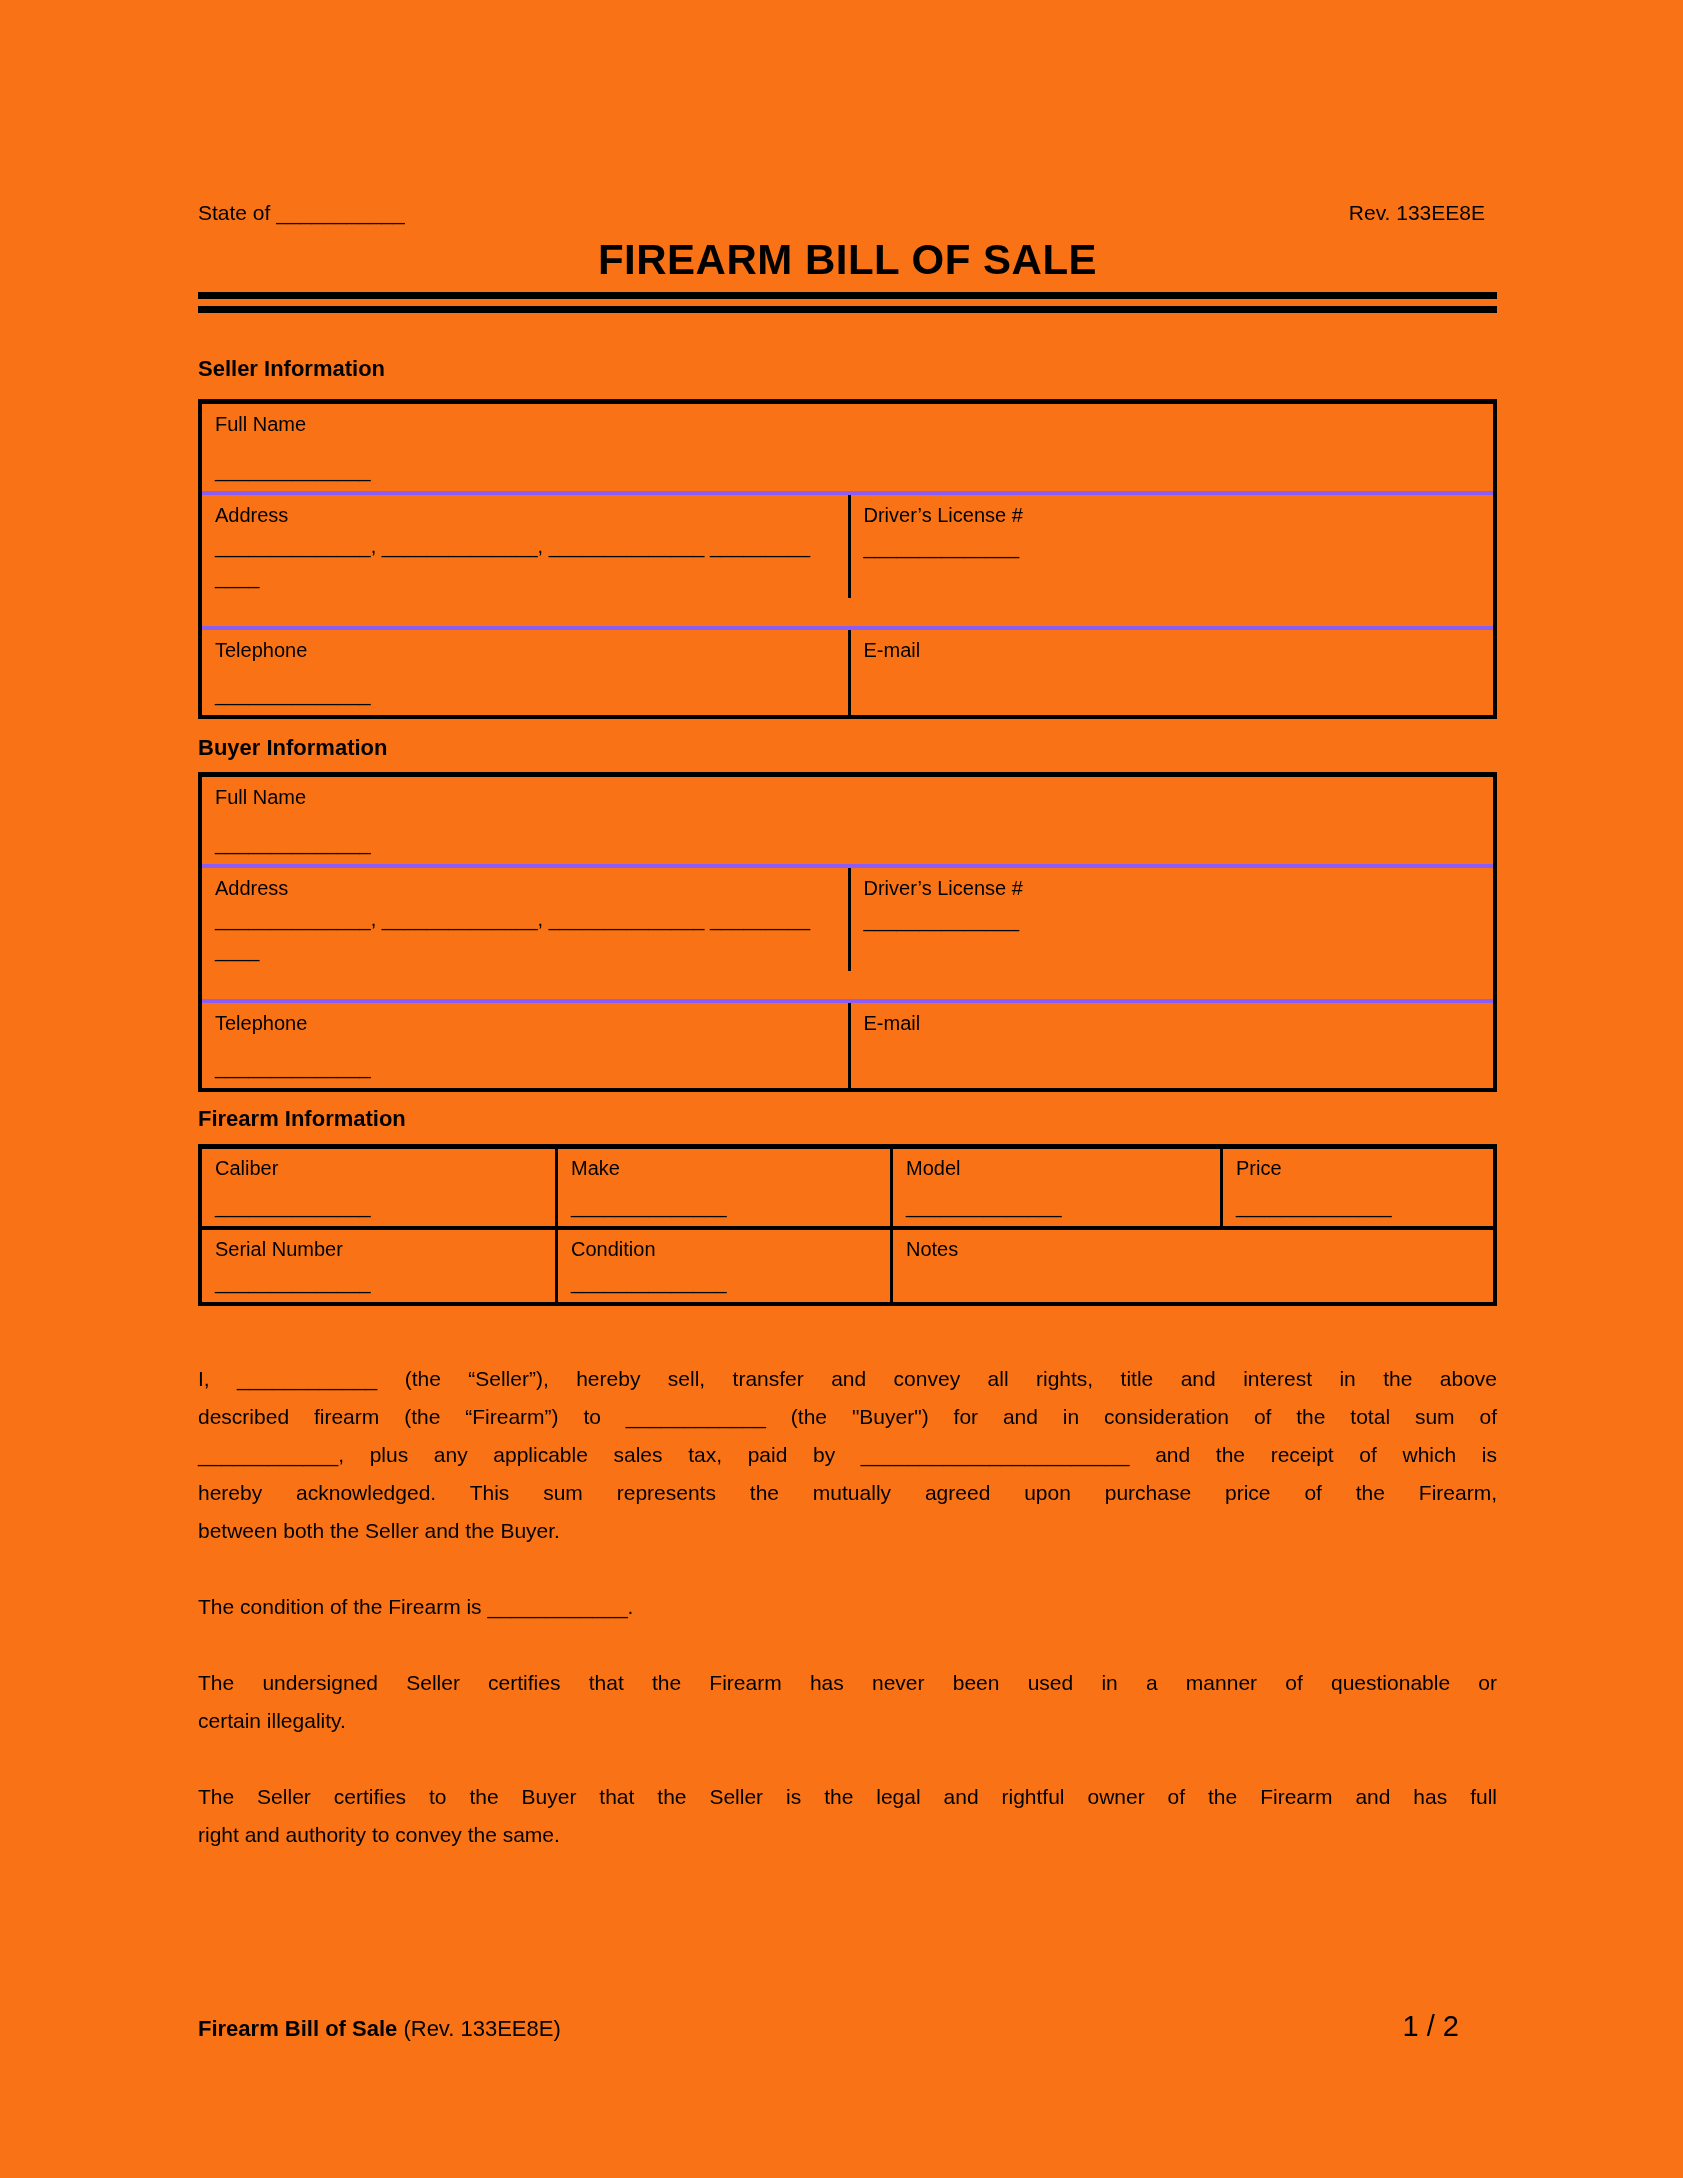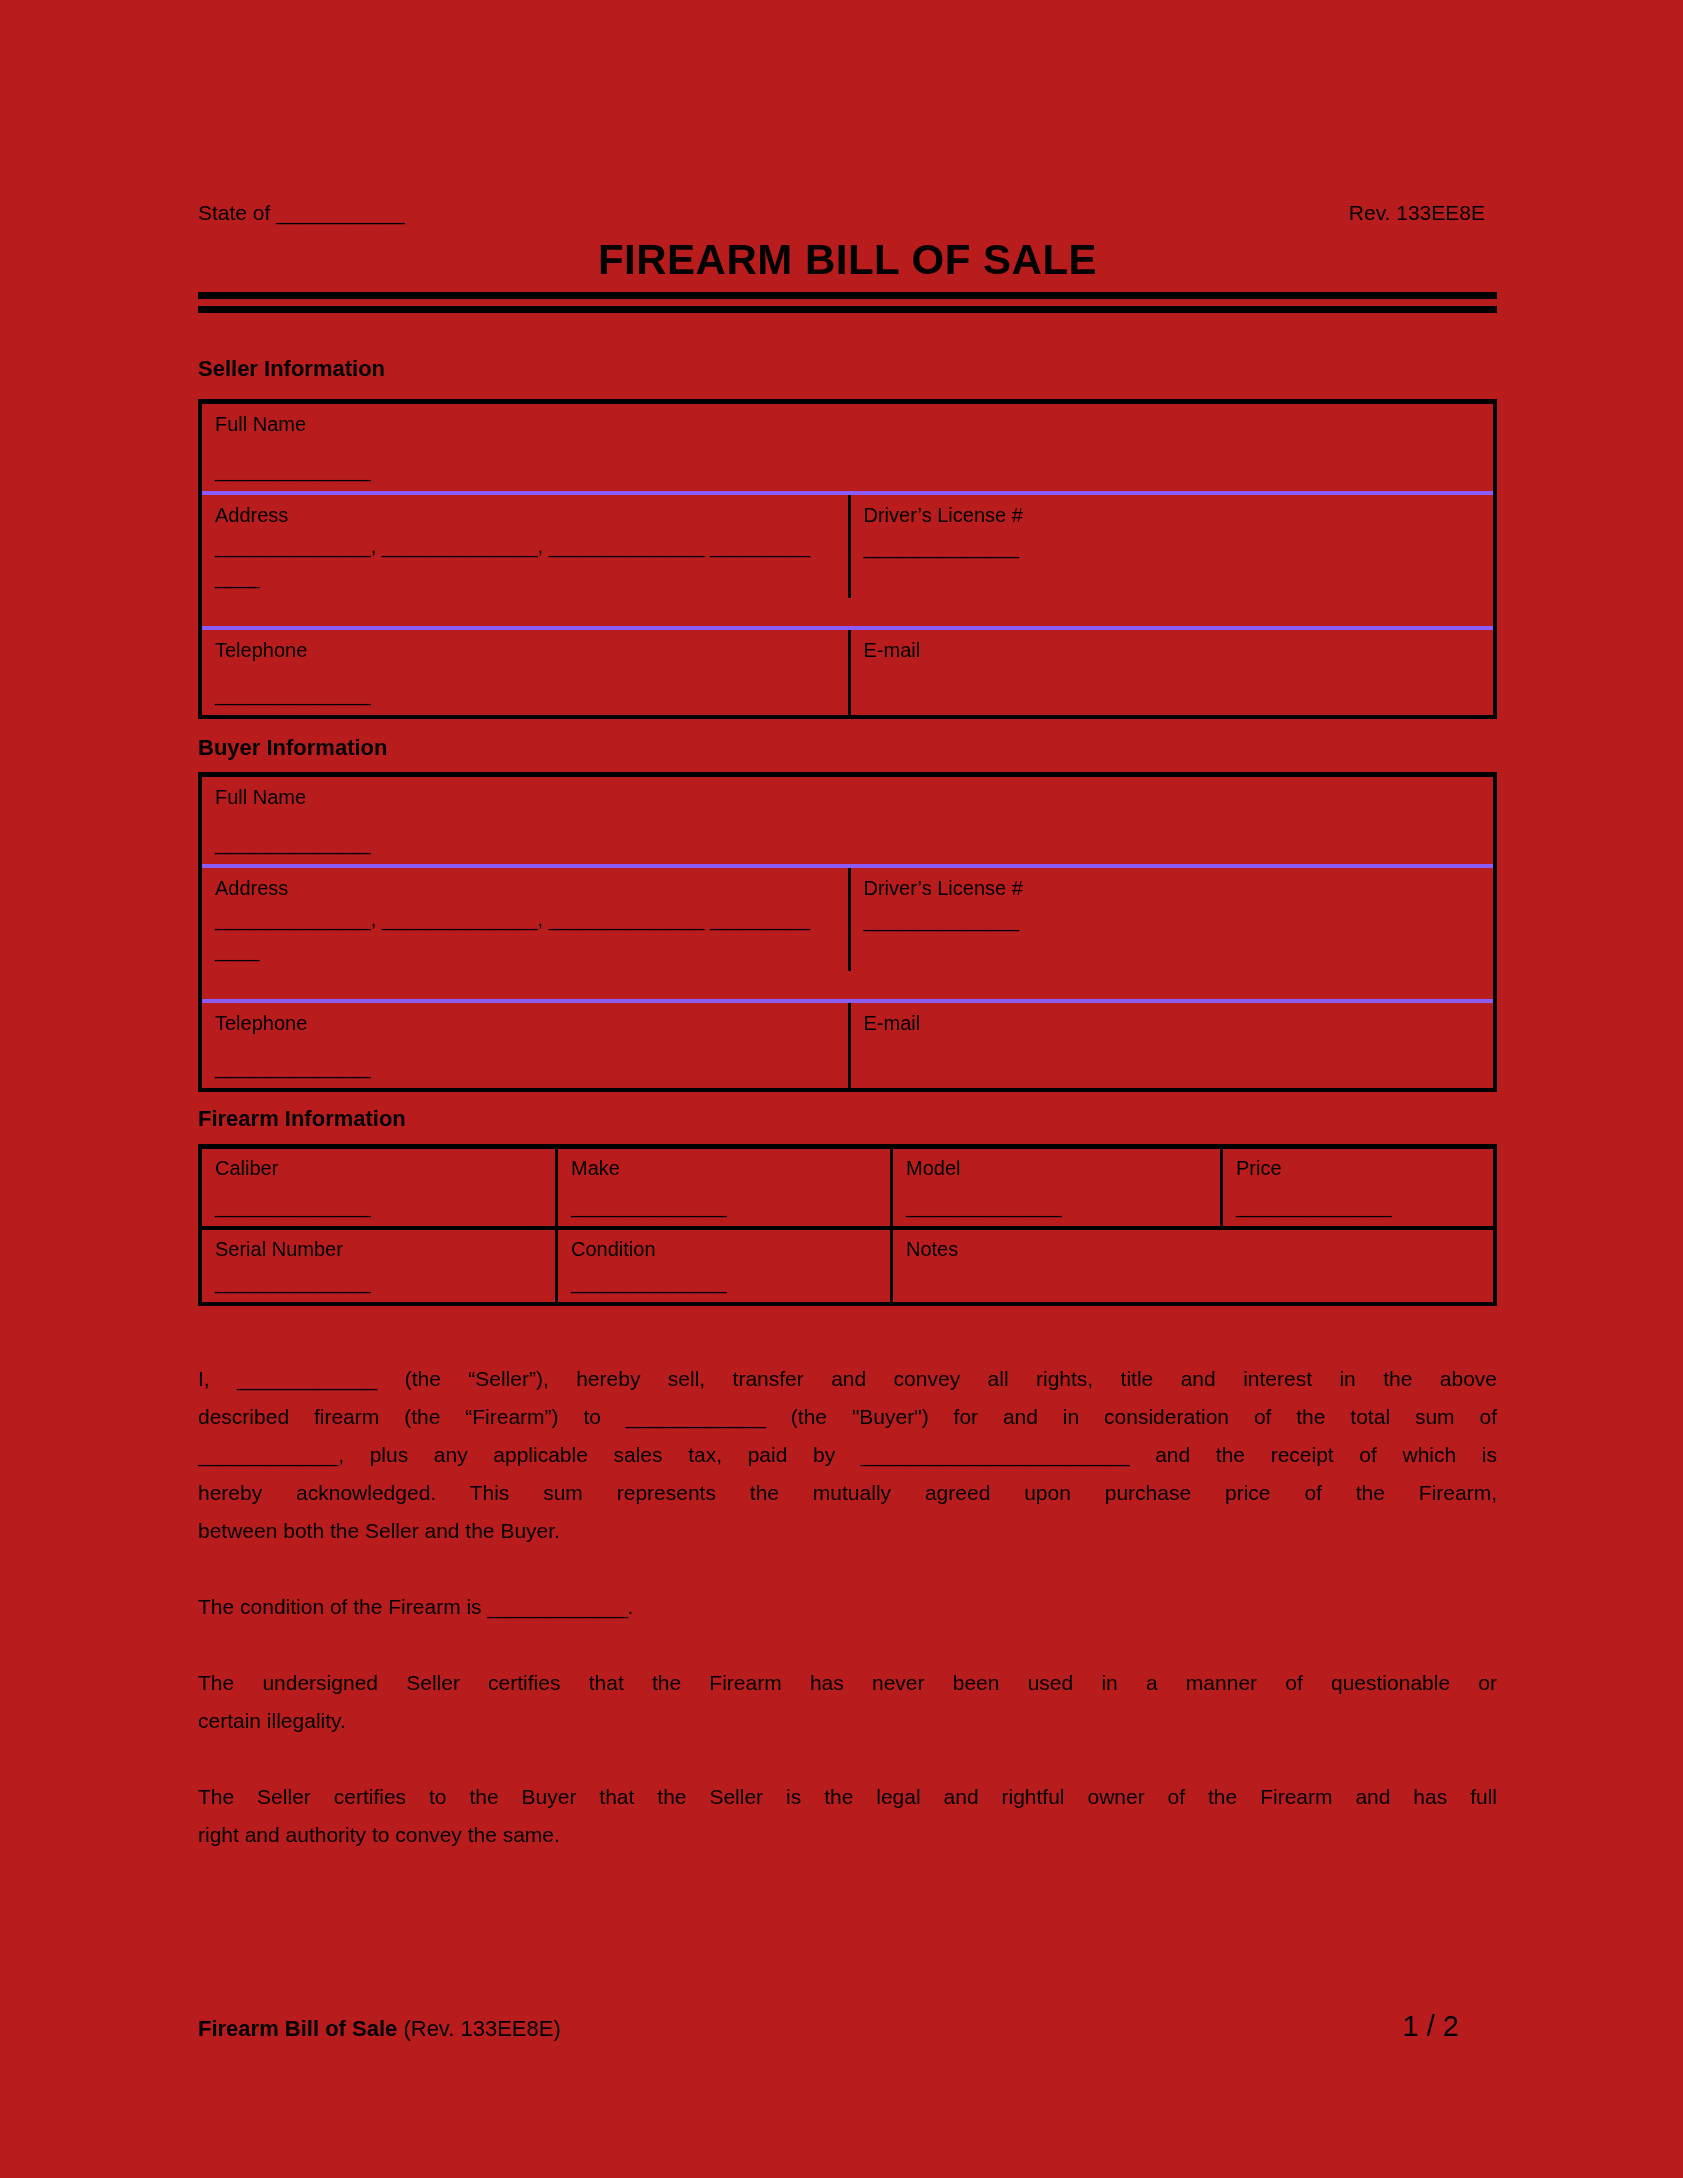--- a/index.html
+++ b/index.html
@@ -2,21 +2,21 @@
 <html><head>
 <meta charset="utf-8">
 <style>
   * { margin:0; padding:0; box-sizing:border-box; }
   html,body { background:#fff; }
   body {
     width:1683px; height:2178px;
     font-family:"Liberation Sans", sans-serif;
     color:#000;
   }
-  .page { position:relative; width:1683px; height:2178px; background:#b91c1c; overflow:hidden; }
+  .page { position:relative; width:1683px; height:2178px; background:#f97316; overflow:hidden; }
 
   
   .hdr { position:absolute; top:201px; left:198px; width:1287px;
          display:flex; justify-content:space-between; font-size:21px; }
   .title { position:absolute; top:236px; left:198px; width:1299px;
            text-align:center; font-size:42px; font-weight:bold; letter-spacing:0.5px; }
   .double-rule { position:absolute; top:292px; left:198px; width:1299px; height:21px;
                  border-top:7px solid #000; border-bottom:7px solid #000; }
 
   

